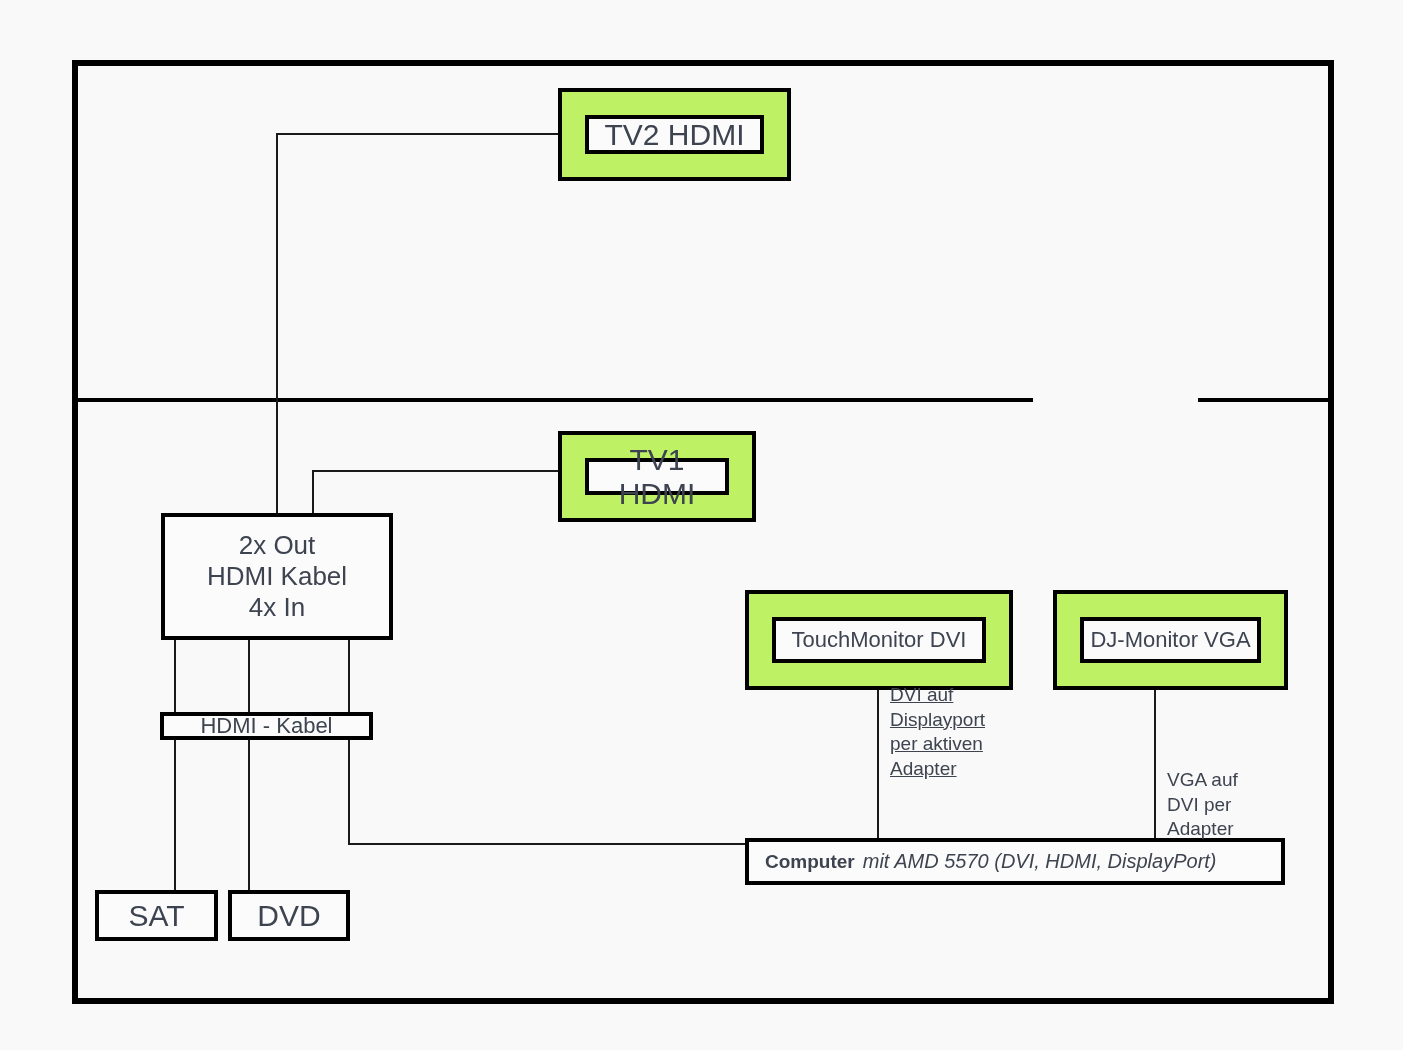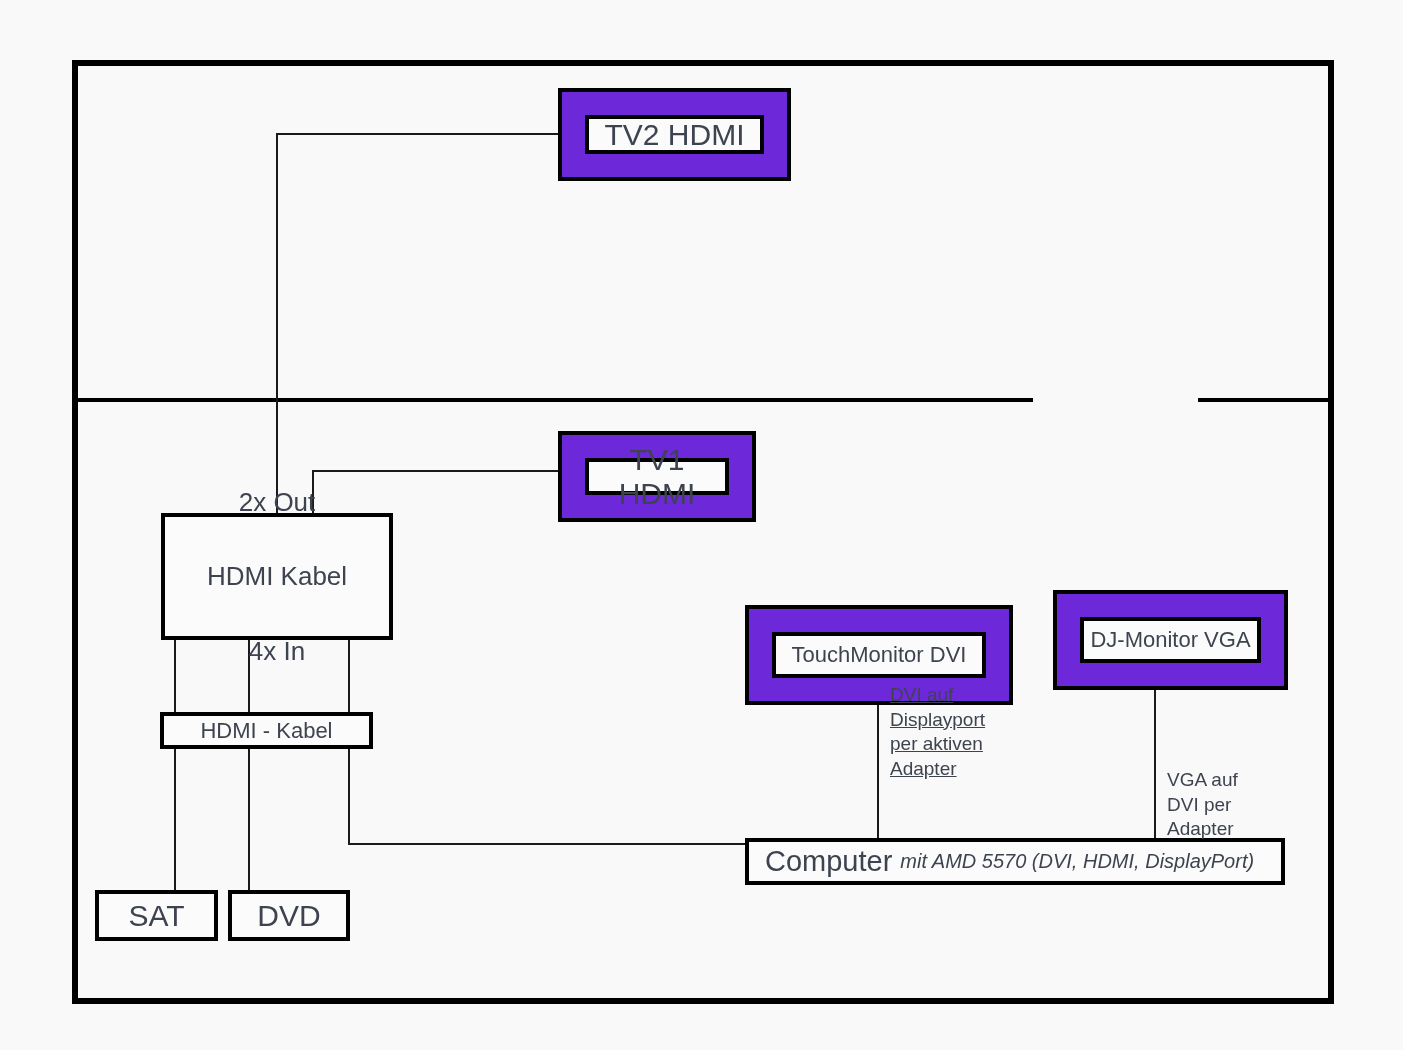--- a/index.html
+++ b/index.html
@@ -42,21 +42,21 @@
     align-items: center;
     justify-content: center;
     text-align: center;
     line-height: 1.18;
   }
 
   
   .screen {
     position: absolute;
     box-sizing: border-box;
-    background: #6d28d9;
+    background: #bef264;
     border: 4px solid #000000;
     padding: 23px;
   }
   .screen > .screen-inner {
     box-sizing: border-box;
     width: 100%;
     height: 100%;
     border: 4px solid #000000;
     background: #fbfbfb;
     display: flex;
@@ -83,21 +83,21 @@
   .computer-box {
     position: absolute;
     box-sizing: border-box;
     background: #fbfbfb;
     border: 4px solid #000000;
     display: flex;
     align-items: center;
     padding-left: 16px;
     gap: 8px;
   }
-  .computer-box .c-name { font-size: 29px; font-weight: normal; text-align: center; }
+  .computer-box .c-name { font-size: 19px; font-weight: bold; text-align: center; }
   .computer-box .c-desc { font-size: 20px; font-style: italic; }
 </style>
 </head>
 <body>
 
 <div id="canvas">
 
   <div class="wall" style="left:72px;  top:60px;   width:1262px; height:6px;"></div>
   <div class="wall" style="left:72px;  top:60px;   width:6px;    height:944px;"></div>
   <div class="wall" style="left:1328px;top:60px;   width:6px;    height:944px;"></div>
@@ -128,39 +128,39 @@
       <span class="lbl-xl">TV2 HDMI</span>
     </div>
   </div>
 
   <div class="screen" style="left:558px; top:431px; width:198px; height:91px;">
     <div class="screen-inner">
       <span class="lbl-xl">TV1 HDMI</span>
     </div>
   </div>
 
-  <div class="box" style="left:161px; top:513px; width:232px; height:127px; flex-direction:column; justify-content:center;gap:44px;">
+  <div class="box" style="left:161px; top:513px; width:232px; height:127px; flex-direction:column; justify-content:center;">
     <span class="lbl-lg">2x Out</span>
     <span class="lbl-lg">HDMI Kabel</span>
     <span class="lbl-lg">4x In</span>
   </div>
 
-  <div class="box" style="left:160px; top:712px; width:213px; height:37px;">
+  <div class="box" style="left:160px; top:712px; width:213px; height:28px;">
     <span class="lbl-md">HDMI - Kabel</span>
   </div>
 
   <div class="box" style="left:228px; top:890px; width:122px; height:51px;">
     <span class="lbl-xl">DVD</span>
   </div>
 
   <div class="box" style="left:95px; top:890px; width:123px; height:51px;">
     <span class="lbl-xl">SAT</span>
   </div>
 
-  <div class="screen" style="left:745px; top:590px; width:268px; height:100px;margin-top:15px;">
+  <div class="screen" style="left:745px; top:590px; width:268px; height:100px;">
     <div class="screen-inner">
       <span class="lbl-md">TouchMonitor DVI</span>
     </div>
   </div>
 
   <div class="screen" style="left:1053px; top:590px; width:235px; height:100px;">
     <div class="screen-inner">
       <span class="lbl-md">DJ-Monitor VGA</span>
     </div>
   </div>

